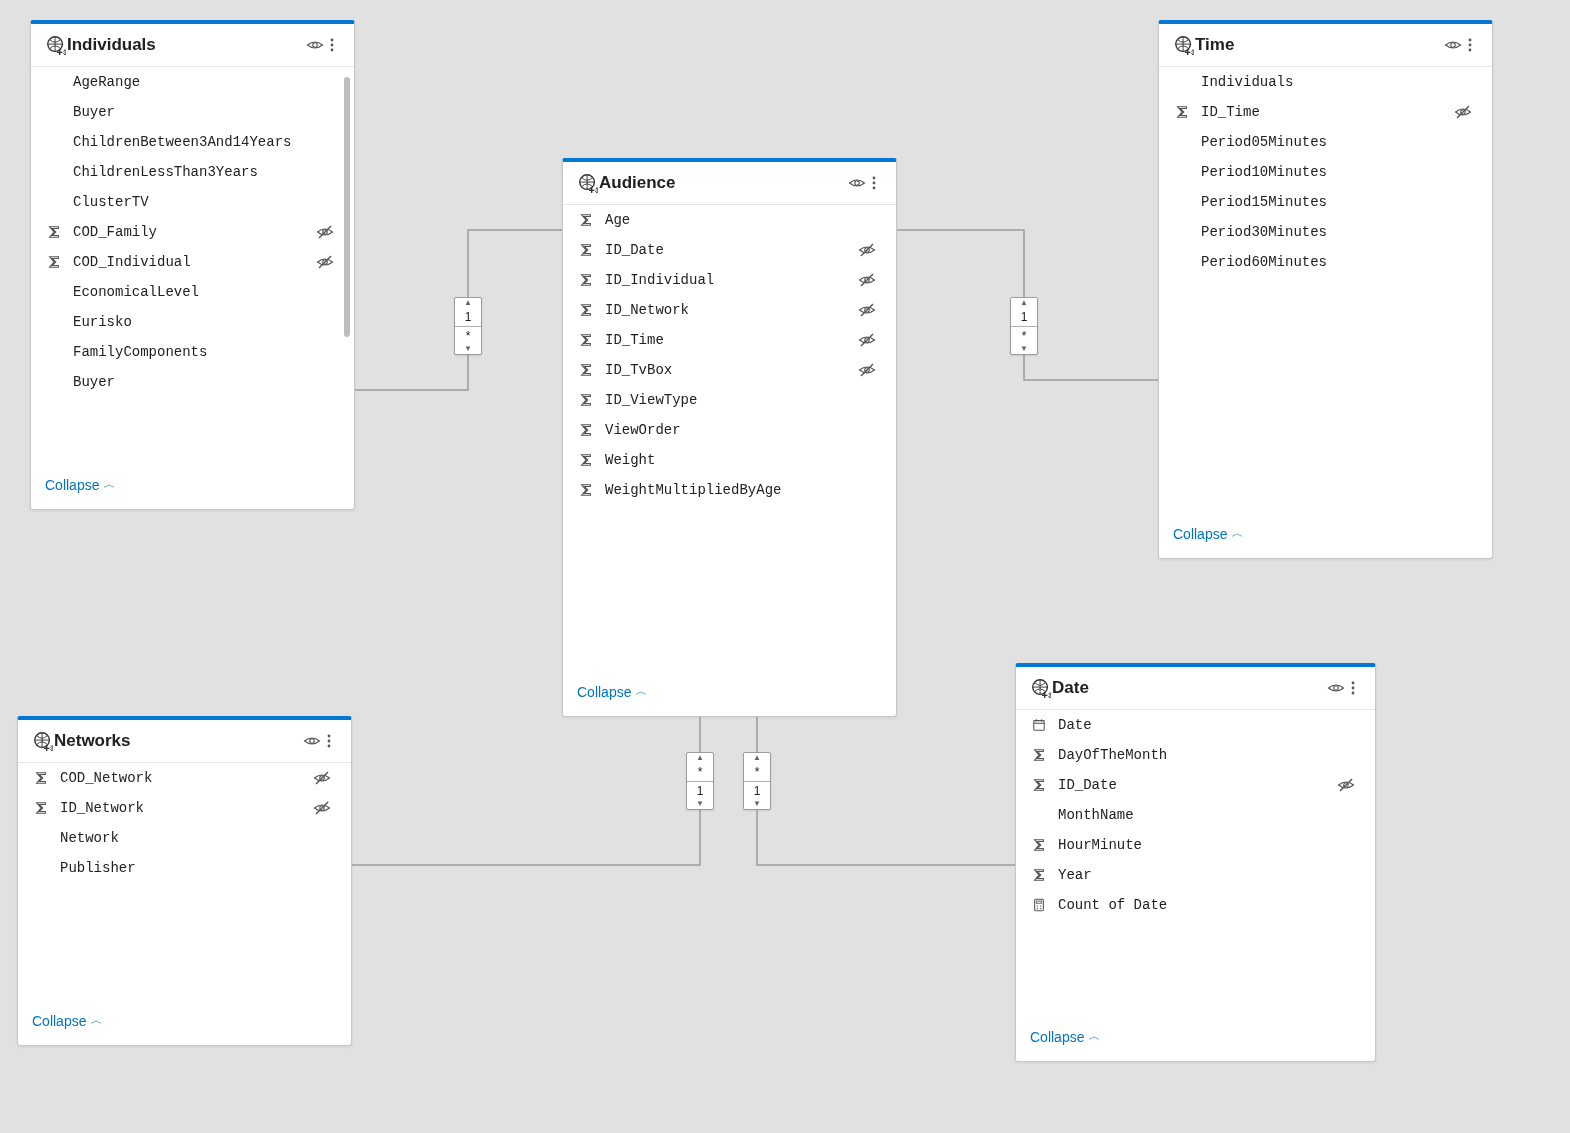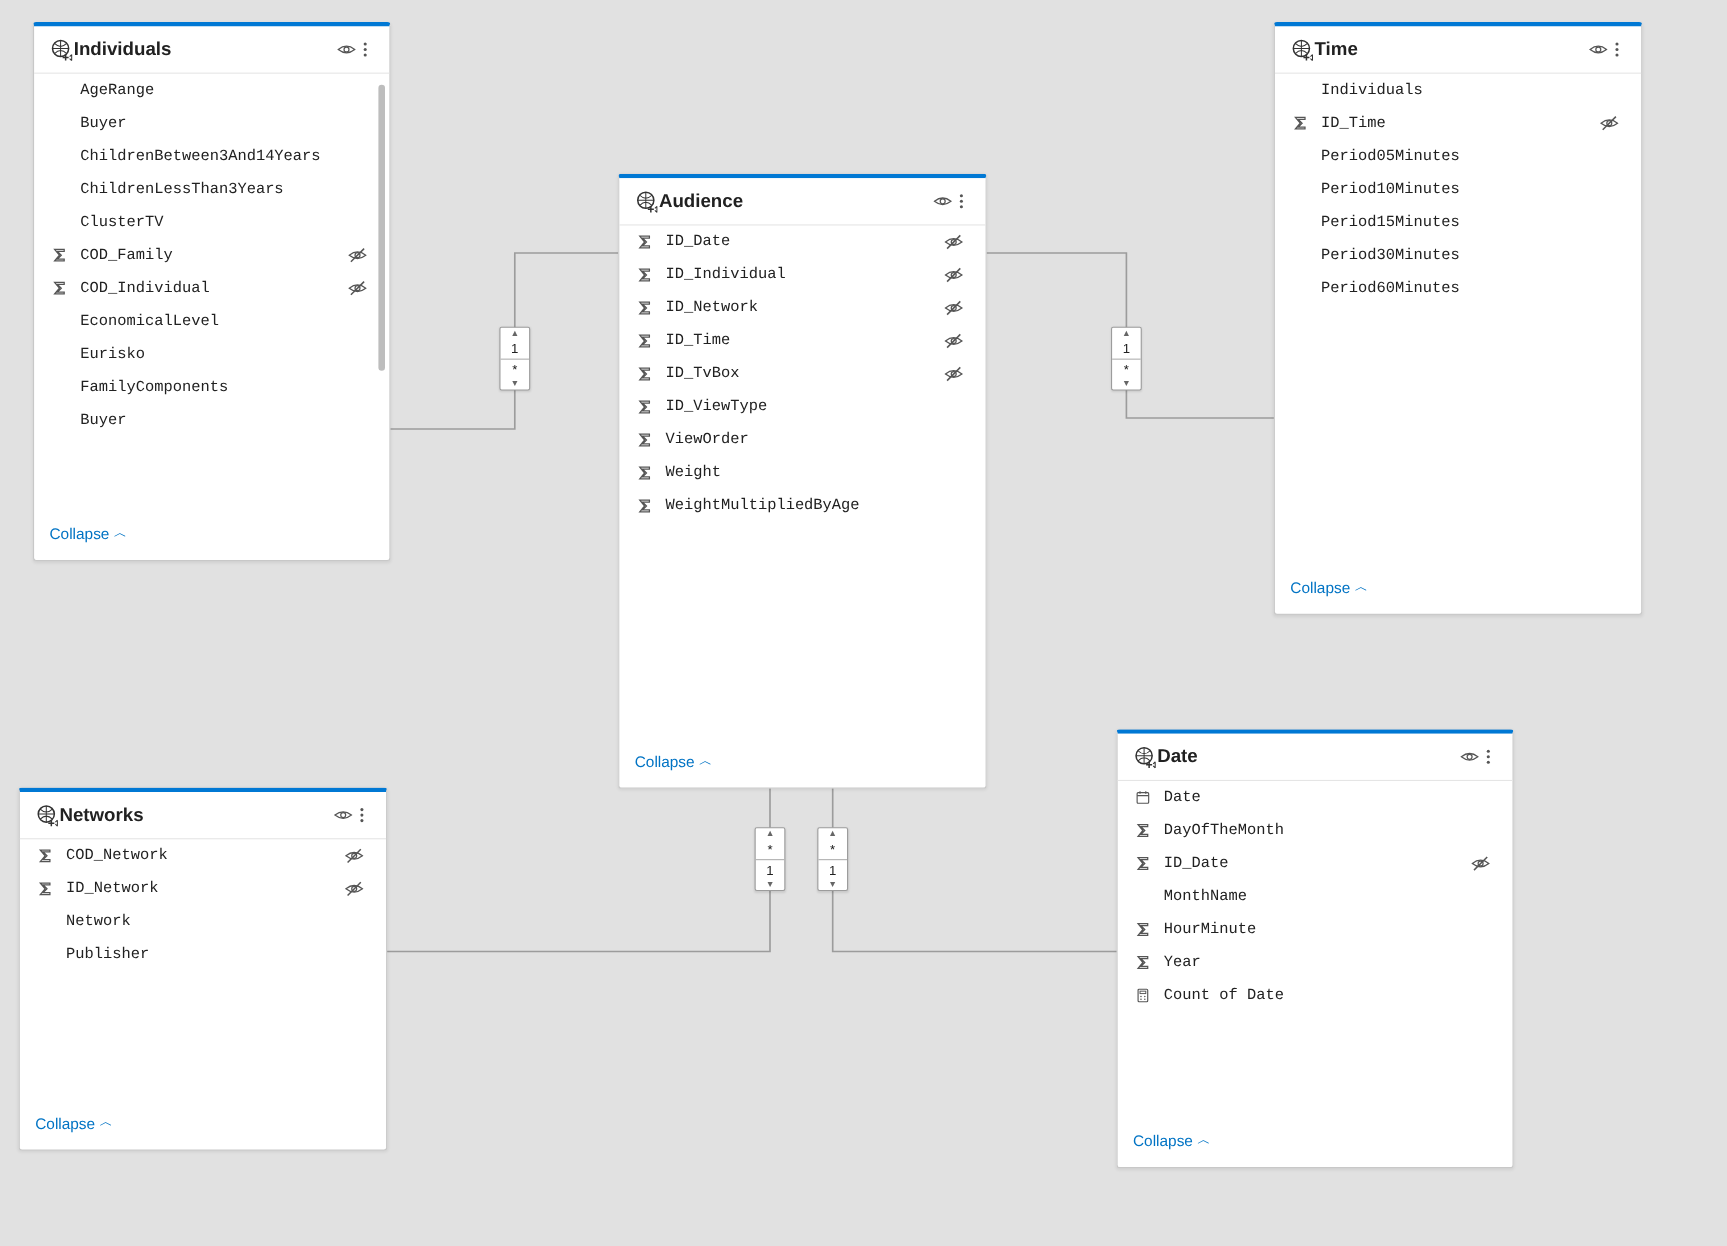--- a/index.html
+++ b/index.html
@@ -291,20 +291,28 @@
           </svg>
         </span>
       </div>
       <div class="field-list">
         <div class="field-row">
           <span class="fld-icon">
             <svg width="14" height="14" viewBox="0 0 16 16">
               <path d="M3 2 H13 V4 H6 L10 8 L6 12 H13 V14 H3 L8 8 Z" fill="none" stroke="#555" stroke-width="1.3"></path>
             </svg>
           </span>
+          <span class="fld-name">Age</span>
+        </div>
+        <div class="field-row">
+          <span class="fld-icon">
+            <svg width="14" height="14" viewBox="0 0 16 16">
+              <path d="M3 2 H13 V4 H6 L10 8 L6 12 H13 V14 H3 L8 8 Z" fill="none" stroke="#555" stroke-width="1.3"></path>
+            </svg>
+          </span>
           <span class="fld-name">ID_Date</span>
           <span class="fld-hidden">
             <svg width="18" height="18" viewBox="0 0 24 24">
               <path d="M2 12 Q12 4 22 12 Q12 20 2 12 Z" fill="none" stroke="#555" stroke-width="1.5"></path>
               <circle cx="12" cy="12" r="3" fill="none" stroke="#555" stroke-width="1.5"></circle>
               <line x1="4" y1="20" x2="20" y2="4" stroke="#555" stroke-width="1.8"></line>
             </svg>
           </span>
         </div>
         <div class="field-row">

